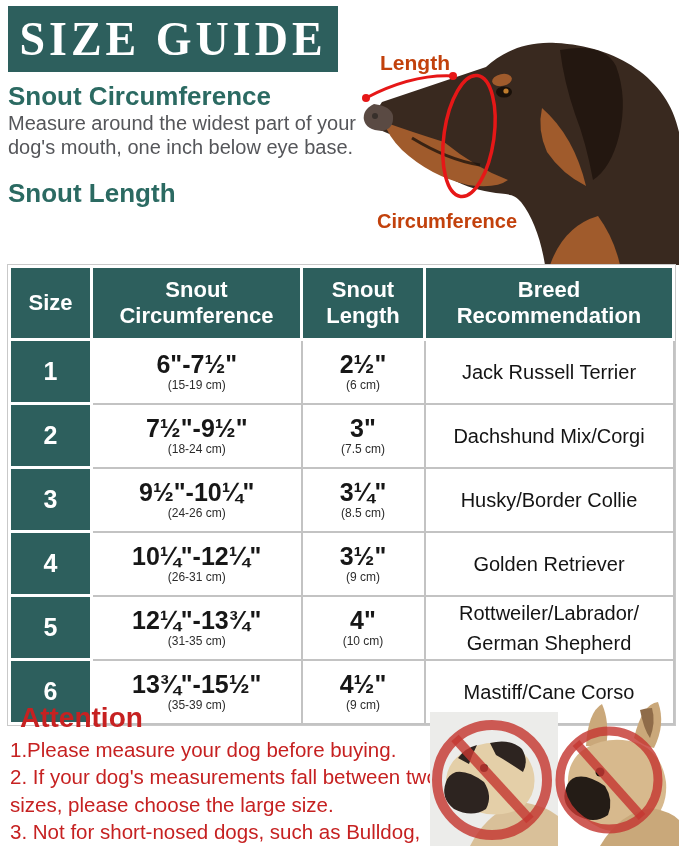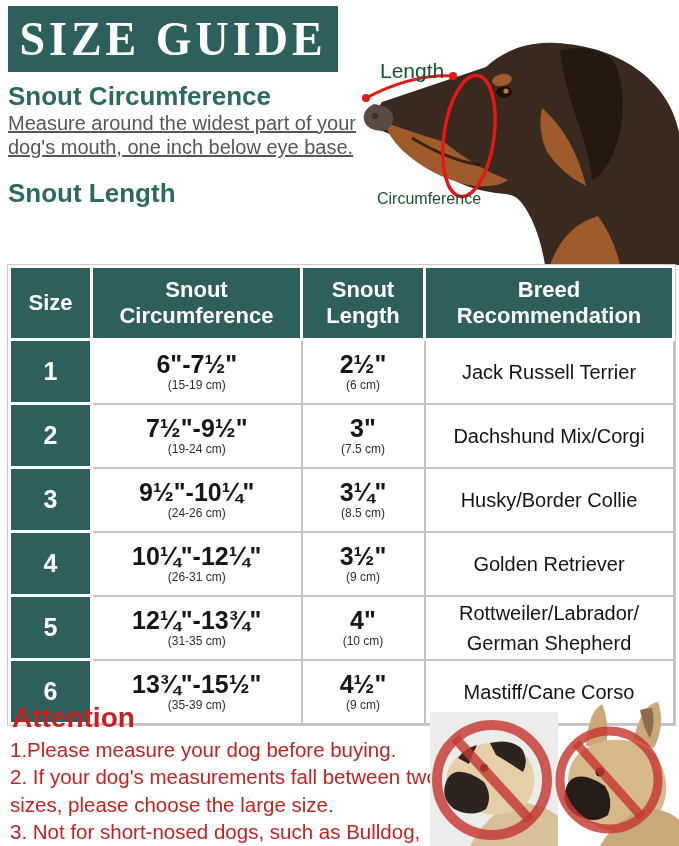--- a/index.html
+++ b/index.html
@@ -20,31 +20,30 @@
   }
 
   
   .sec-heading {
     position:absolute; left:8px; color:#2b6a62; font-weight:bold; font-size:26px;
     line-height:1;
   }
   .sec-body {
     position:absolute; left:8px; width:382px; color:#55565a; font-size:20px;
     line-height:1.22;
-    text-decoration:underline;
   }
   .sec-note { color:#55565a; font-size:20px; }
 
   
   .dog-diagram { position:absolute; left:350px; top:20px; width:329px; height:245px; }
   .diagram-label {
-    position:absolute; color:#14532d; font-weight:normal; font-size:21px; line-height:1;margin-top:8px;
+    position:absolute; color:#c2410c; font-weight:bold; font-size:21px; line-height:1;
   }
   .label-length { left:380px; top:52px; }
-  .label-circumference { left:377px; top:183px; font-size:16px; }
+  .label-circumference { left:377px; top:211px; font-size:20px; }
 
   
   .size-table {
     position:absolute; left:8px; top:265px; border-collapse:collapse;
     outline:1.5px solid #c9c9c9;
   }
   .size-table th {
     background:#2d5f5d; color:#ffffff; font-size:22px; font-weight:bold;
     border:3px solid #ffffff; height:70px; line-height:1.18; text-align:center;
     padding:0 4px;
@@ -57,21 +56,21 @@
   td.cell-val { border:2px solid #c3c3c3; background:#fff; }
   td.cell-breed {
     border:2px solid #c3c3c3; background:#fff; font-size:20px; color:#141414;
     padding:0 20px; line-height:1.5;
   }
   .val-big { font-size:25px; font-weight:bold; color:#171717; line-height:1.1; }
   .val-cm  { font-size:12px; color:#2c2c2c; line-height:1.1; margin-top:1px; }
 
   
   .attention-heading {
-    position:absolute; left:12px; top:704px; color:#c62121; font-weight:bold;
+    position:absolute; left:20px; top:704px; color:#c62121; font-weight:bold;
     font-size:28px; line-height:1;
   }
   .attention-list {
     position:absolute; left:10px; top:736px; width:428px; color:#c62121;
     font-size:20.5px; line-height:1.33;
   }
 
   
   .no-dog { position:absolute; }
   .no-dog-pug { left:430px; top:712px; width:128px; height:134px; }
@@ -158,21 +157,21 @@
         <td class="cell-val">
             <div class="val-big">2½"</div>
             <div class="val-cm">(6 cm)</div>
           </td>
         <td class="cell-breed">Jack Russell Terrier</td>
       </tr>
       <tr>
         <td class="cell-size">2</td>
         <td class="cell-val">
             <div class="val-big">7½"-9½"</div>
-            <div class="val-cm">(19-24 cm)</div>
+            <div class="val-cm">(18-24 cm)</div>
           </td>
         <td class="cell-val">
             <div class="val-big">3"</div>
             <div class="val-cm">(7.5 cm)</div>
           </td>
         <td class="cell-breed">Dachshund Mix/Corgi</td>
       </tr>
       <tr>
         <td class="cell-size">3</td>
         <td class="cell-val">

